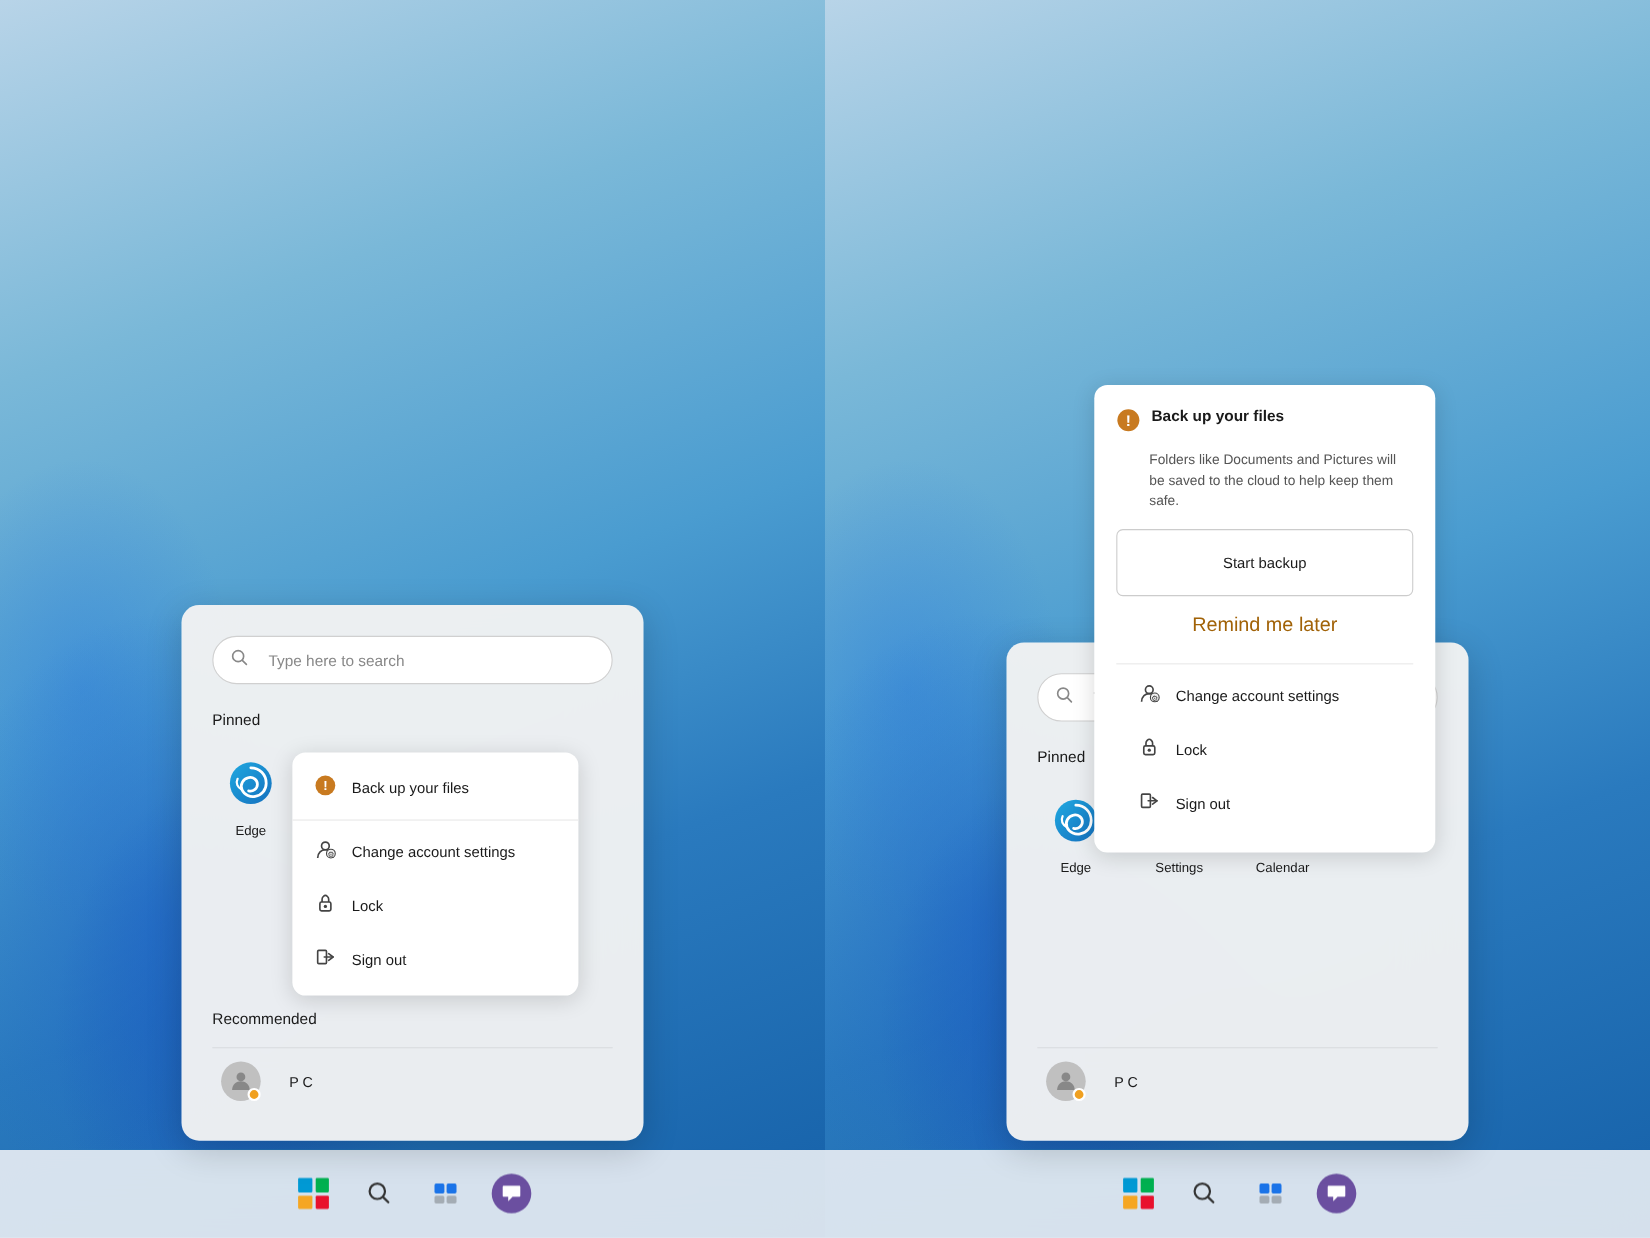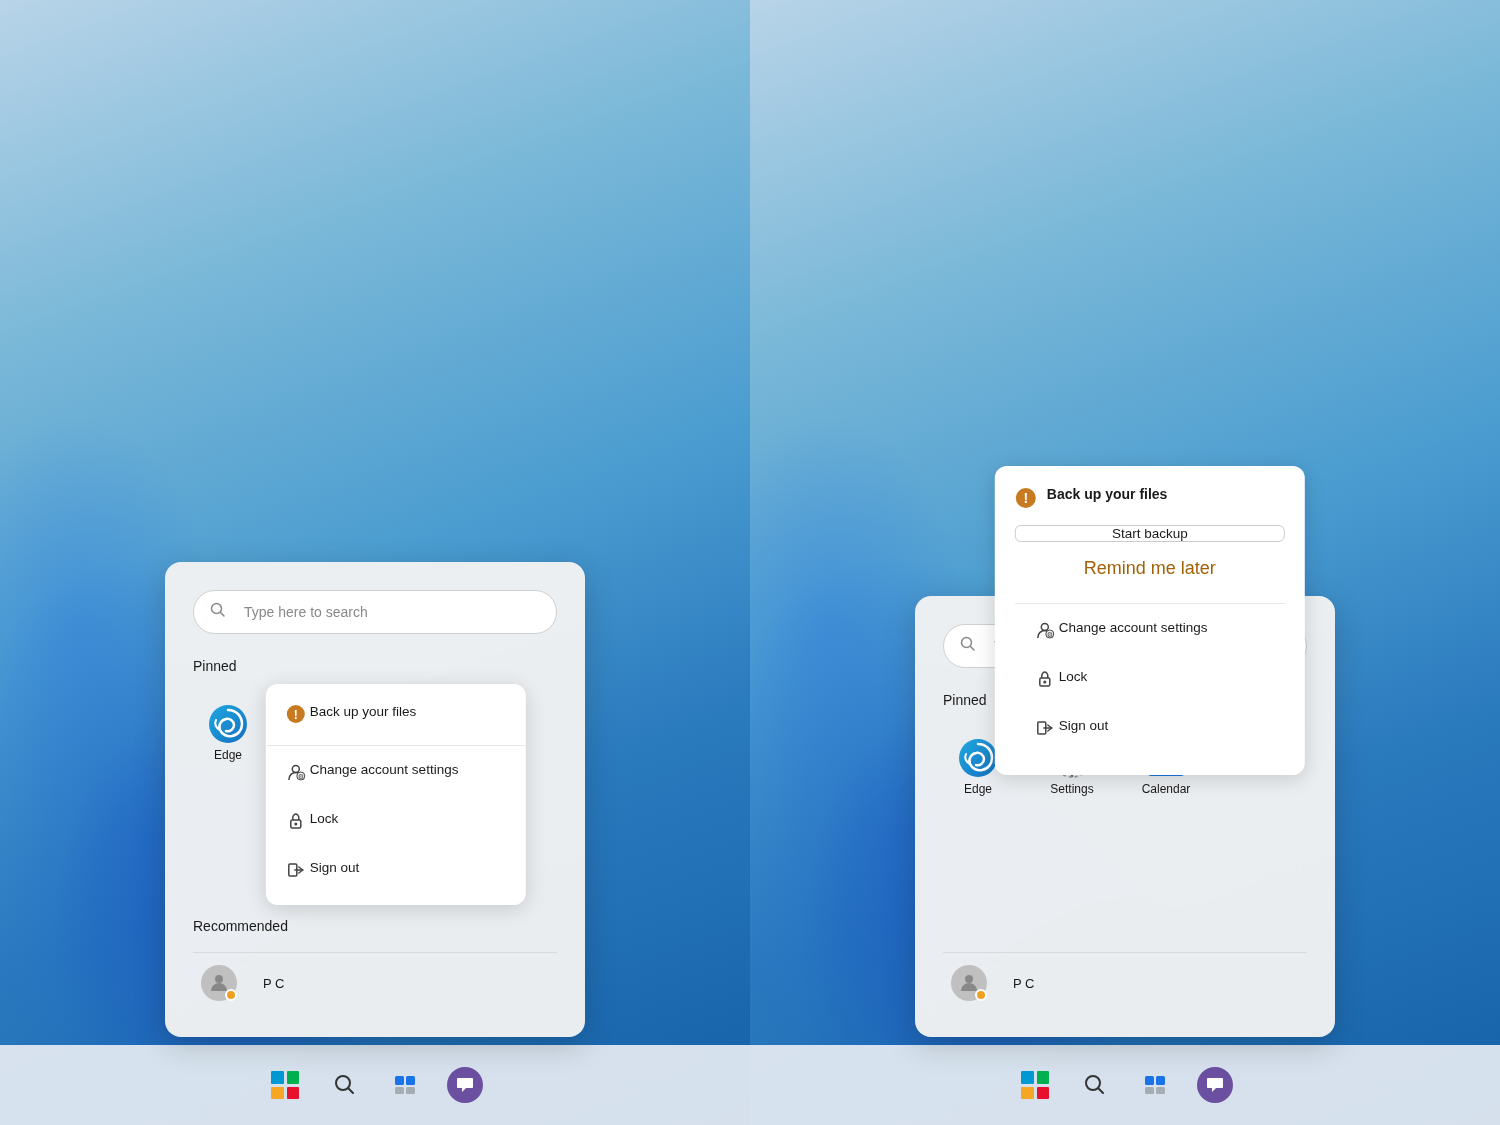--- a/index.html
+++ b/index.html
@@ -113,21 +113,21 @@
     .pinned-grid {
       display: flex;
       gap: 24px;
       margin-bottom: 20px;
     }
 
     .app-item {
       display: flex;
       flex-direction: column;
       align-items: center;
-      gap: 0;
+      gap: 12px;
       cursor: pointer;
       padding: 8px;
       border-radius: 8px;
       min-width: 70px;
     }
 
     .app-icon-container {
       width: 48px;
       height: 48px;
       display: flex;
@@ -215,21 +215,22 @@
       width: 260px;
       background: white;
       border-radius: 12px;
       box-shadow: 0 4px 20px rgba(0,0,0,0.15);
       padding: 8px 0;
       z-index: 30;
     }
 
     .menu-item {
       display: flex;
-      gap: 4px;
+      align-items: center;
+      gap: 14px;
       padding: 12px 20px;
       cursor: pointer;
       font-size: 13.5px;
       color: #1a1a1a;
     }
 
     .menu-icon {
       font-size: 18px;
       color: #444;
       width: 20px;
@@ -272,21 +273,21 @@
     .notif-body {
       font-size: 12.5px;
       color: #555;
       line-height: 1.5;
       margin-bottom: 16px;
       padding-left: 30px;
     }
 
     .btn-start-backup {
       width: 100%;
-      padding: 0;
+      padding: 22px;
       border: 1.5px solid #ccc;
       border-radius: 6px;
       background: white;
       font-size: 13.5px;
       font-weight: 500;
       color: #1a1a1a;
       cursor: pointer;
       margin-bottom: 8px;
       text-align: center;
     }
@@ -599,20 +600,21 @@
   <div class="notification-popup">
     <div class="notif-header">
       <span class="notif-icon">
         <svg width="22" height="22" viewBox="0 0 22 22">
           <circle cx="11" cy="11" r="10" fill="#c87a20"></circle>
           <text x="11" y="16" text-anchor="middle" font-size="14" fill="white" font-weight="bold">!</text>
         </svg>
       </span>
       <span class="notif-title">Back up your files</span>
     </div>
+    <div class="notif-body">Folders like Documents and Pictures will be saved to the cloud to help keep them safe.</div>
     <button class="btn-start-backup">Start backup</button>
     <button class="btn-remind">Remind me later</button>
     <div class="menu-divider"></div>
     
     <div class="menu-item">
       <span class="menu-icon">
         <svg width="20" height="20" viewBox="0 0 20 20" fill="none">
           <circle cx="10" cy="7" r="3.5" stroke="#444" stroke-width="1.5"></circle>
           <path d="M3 18 C3 13 6.5 10.5 10 10.5 C13.5 10.5 17 13 17 18" stroke="#444" stroke-width="1.5" fill="none"></path>
           <circle cx="15" cy="14" r="4" fill="#f0f0f0" stroke="#444" stroke-width="1"></circle>

